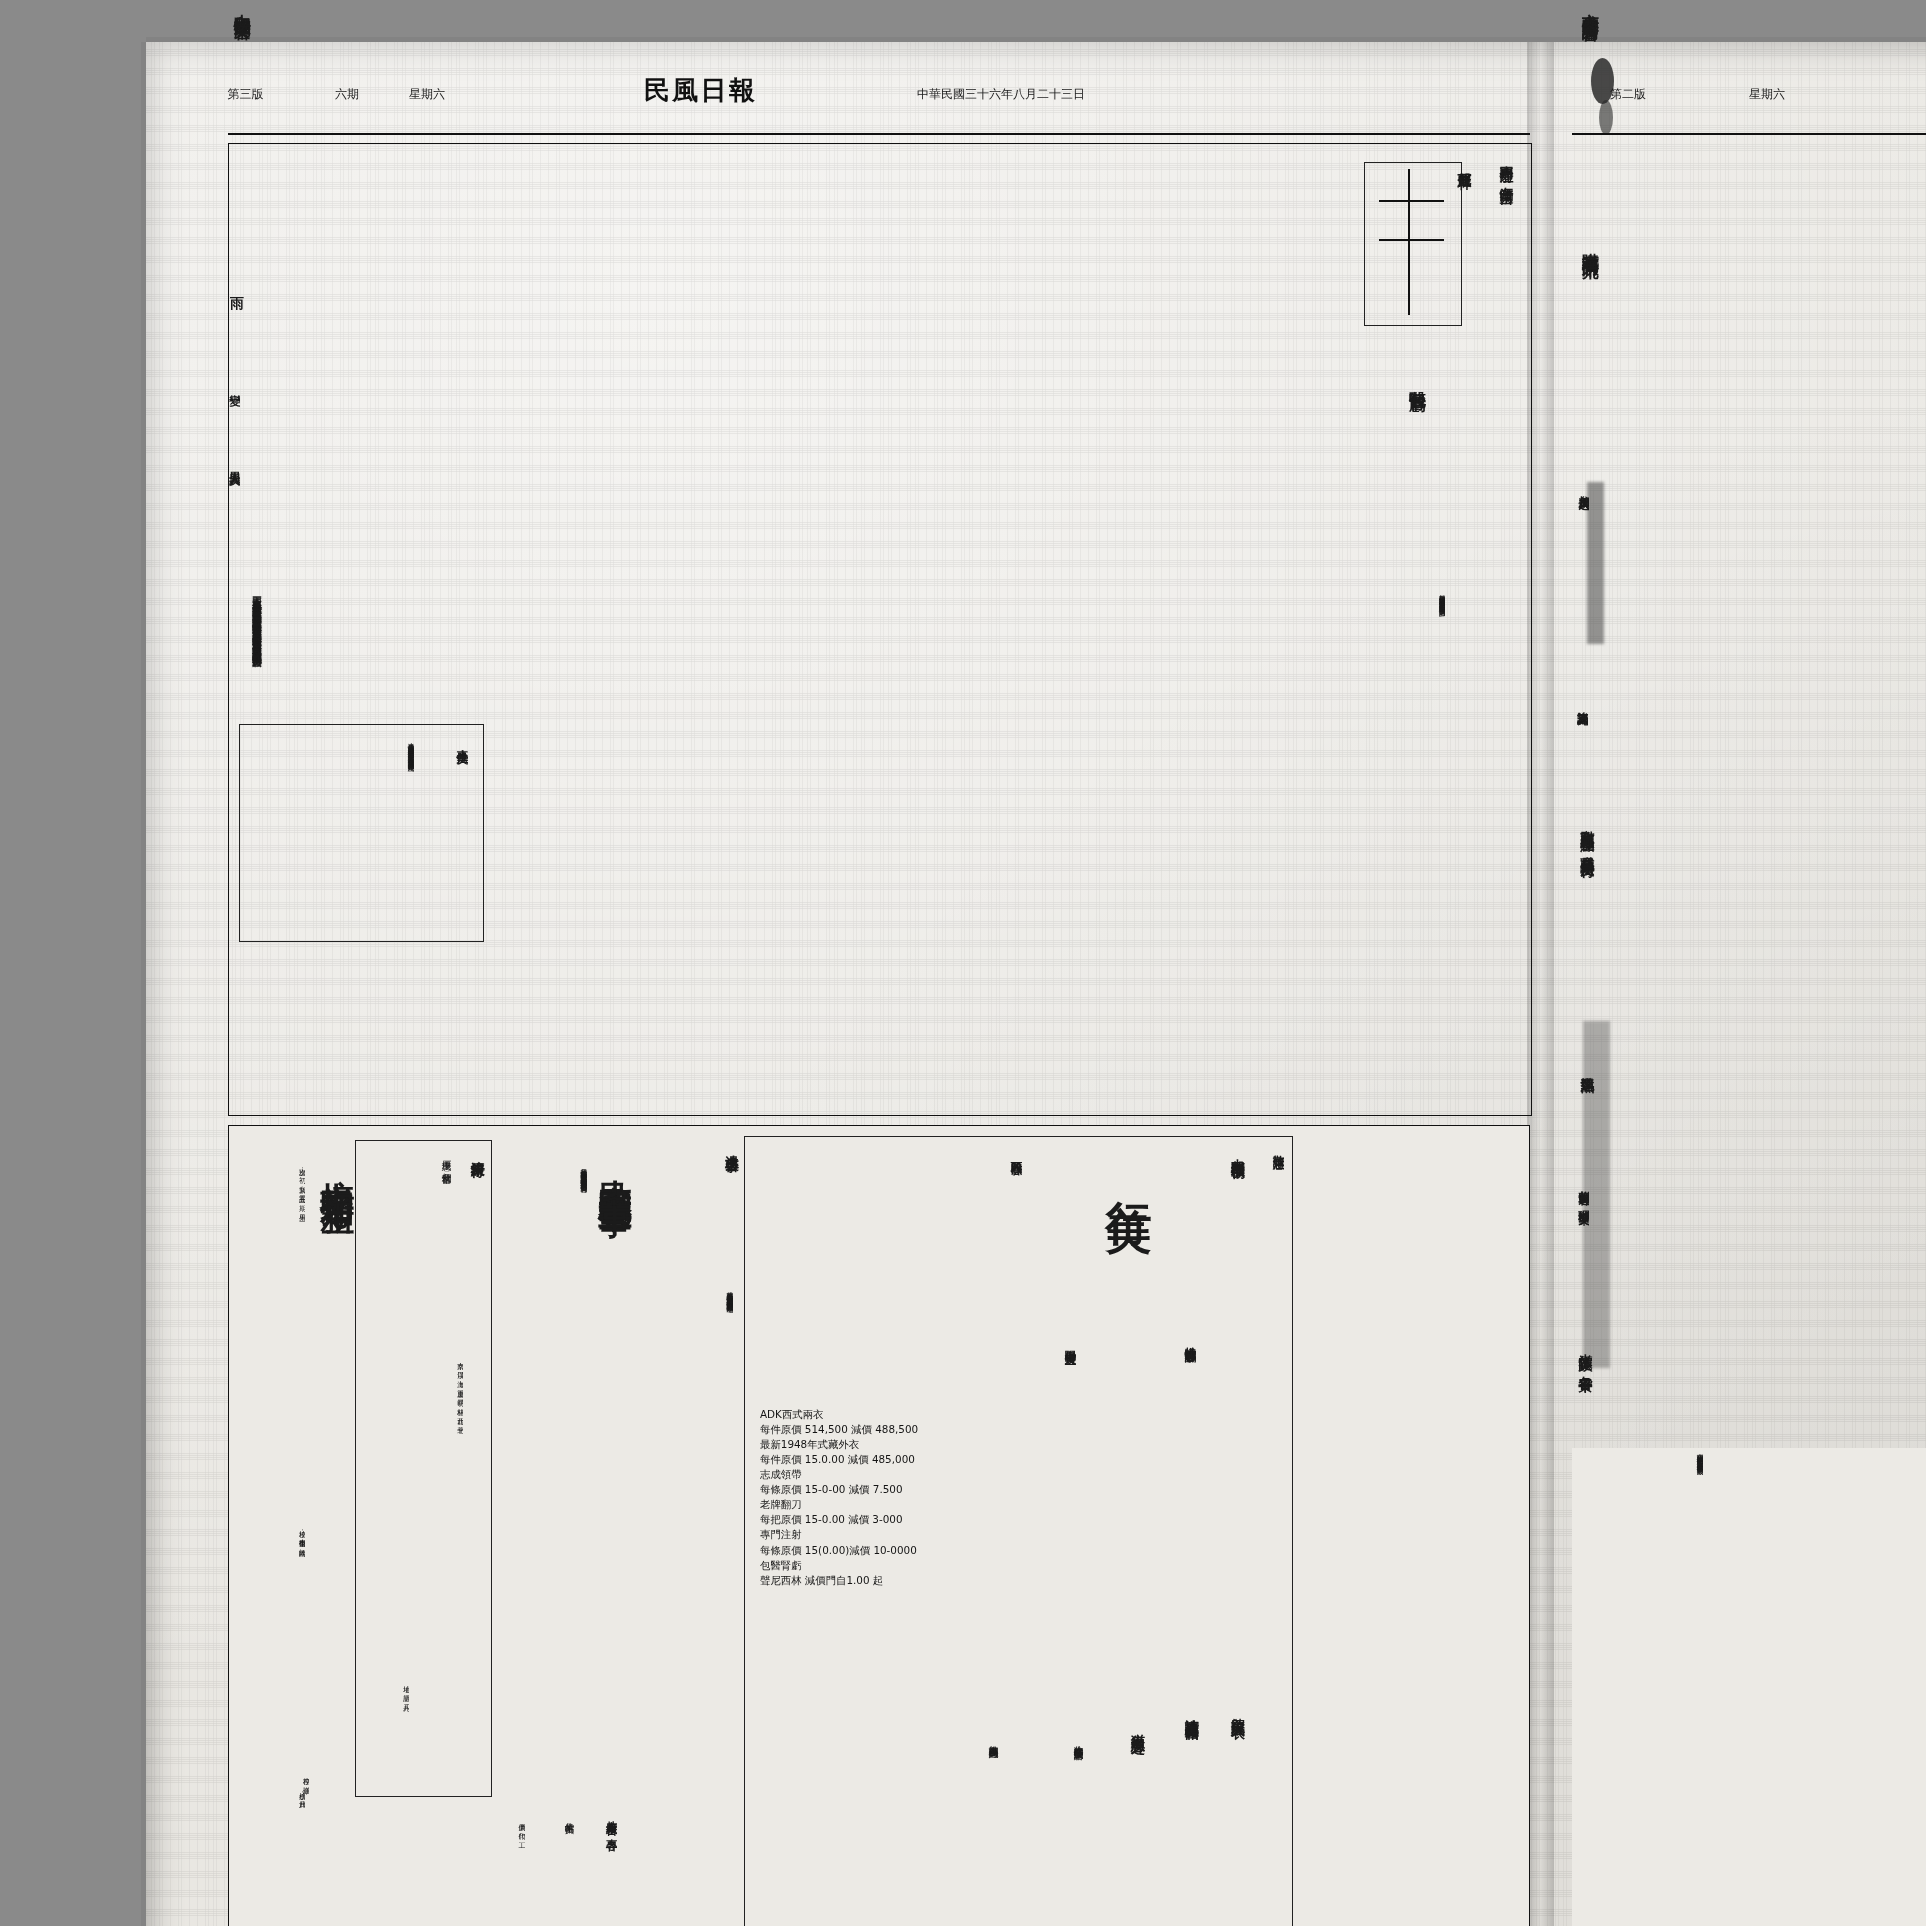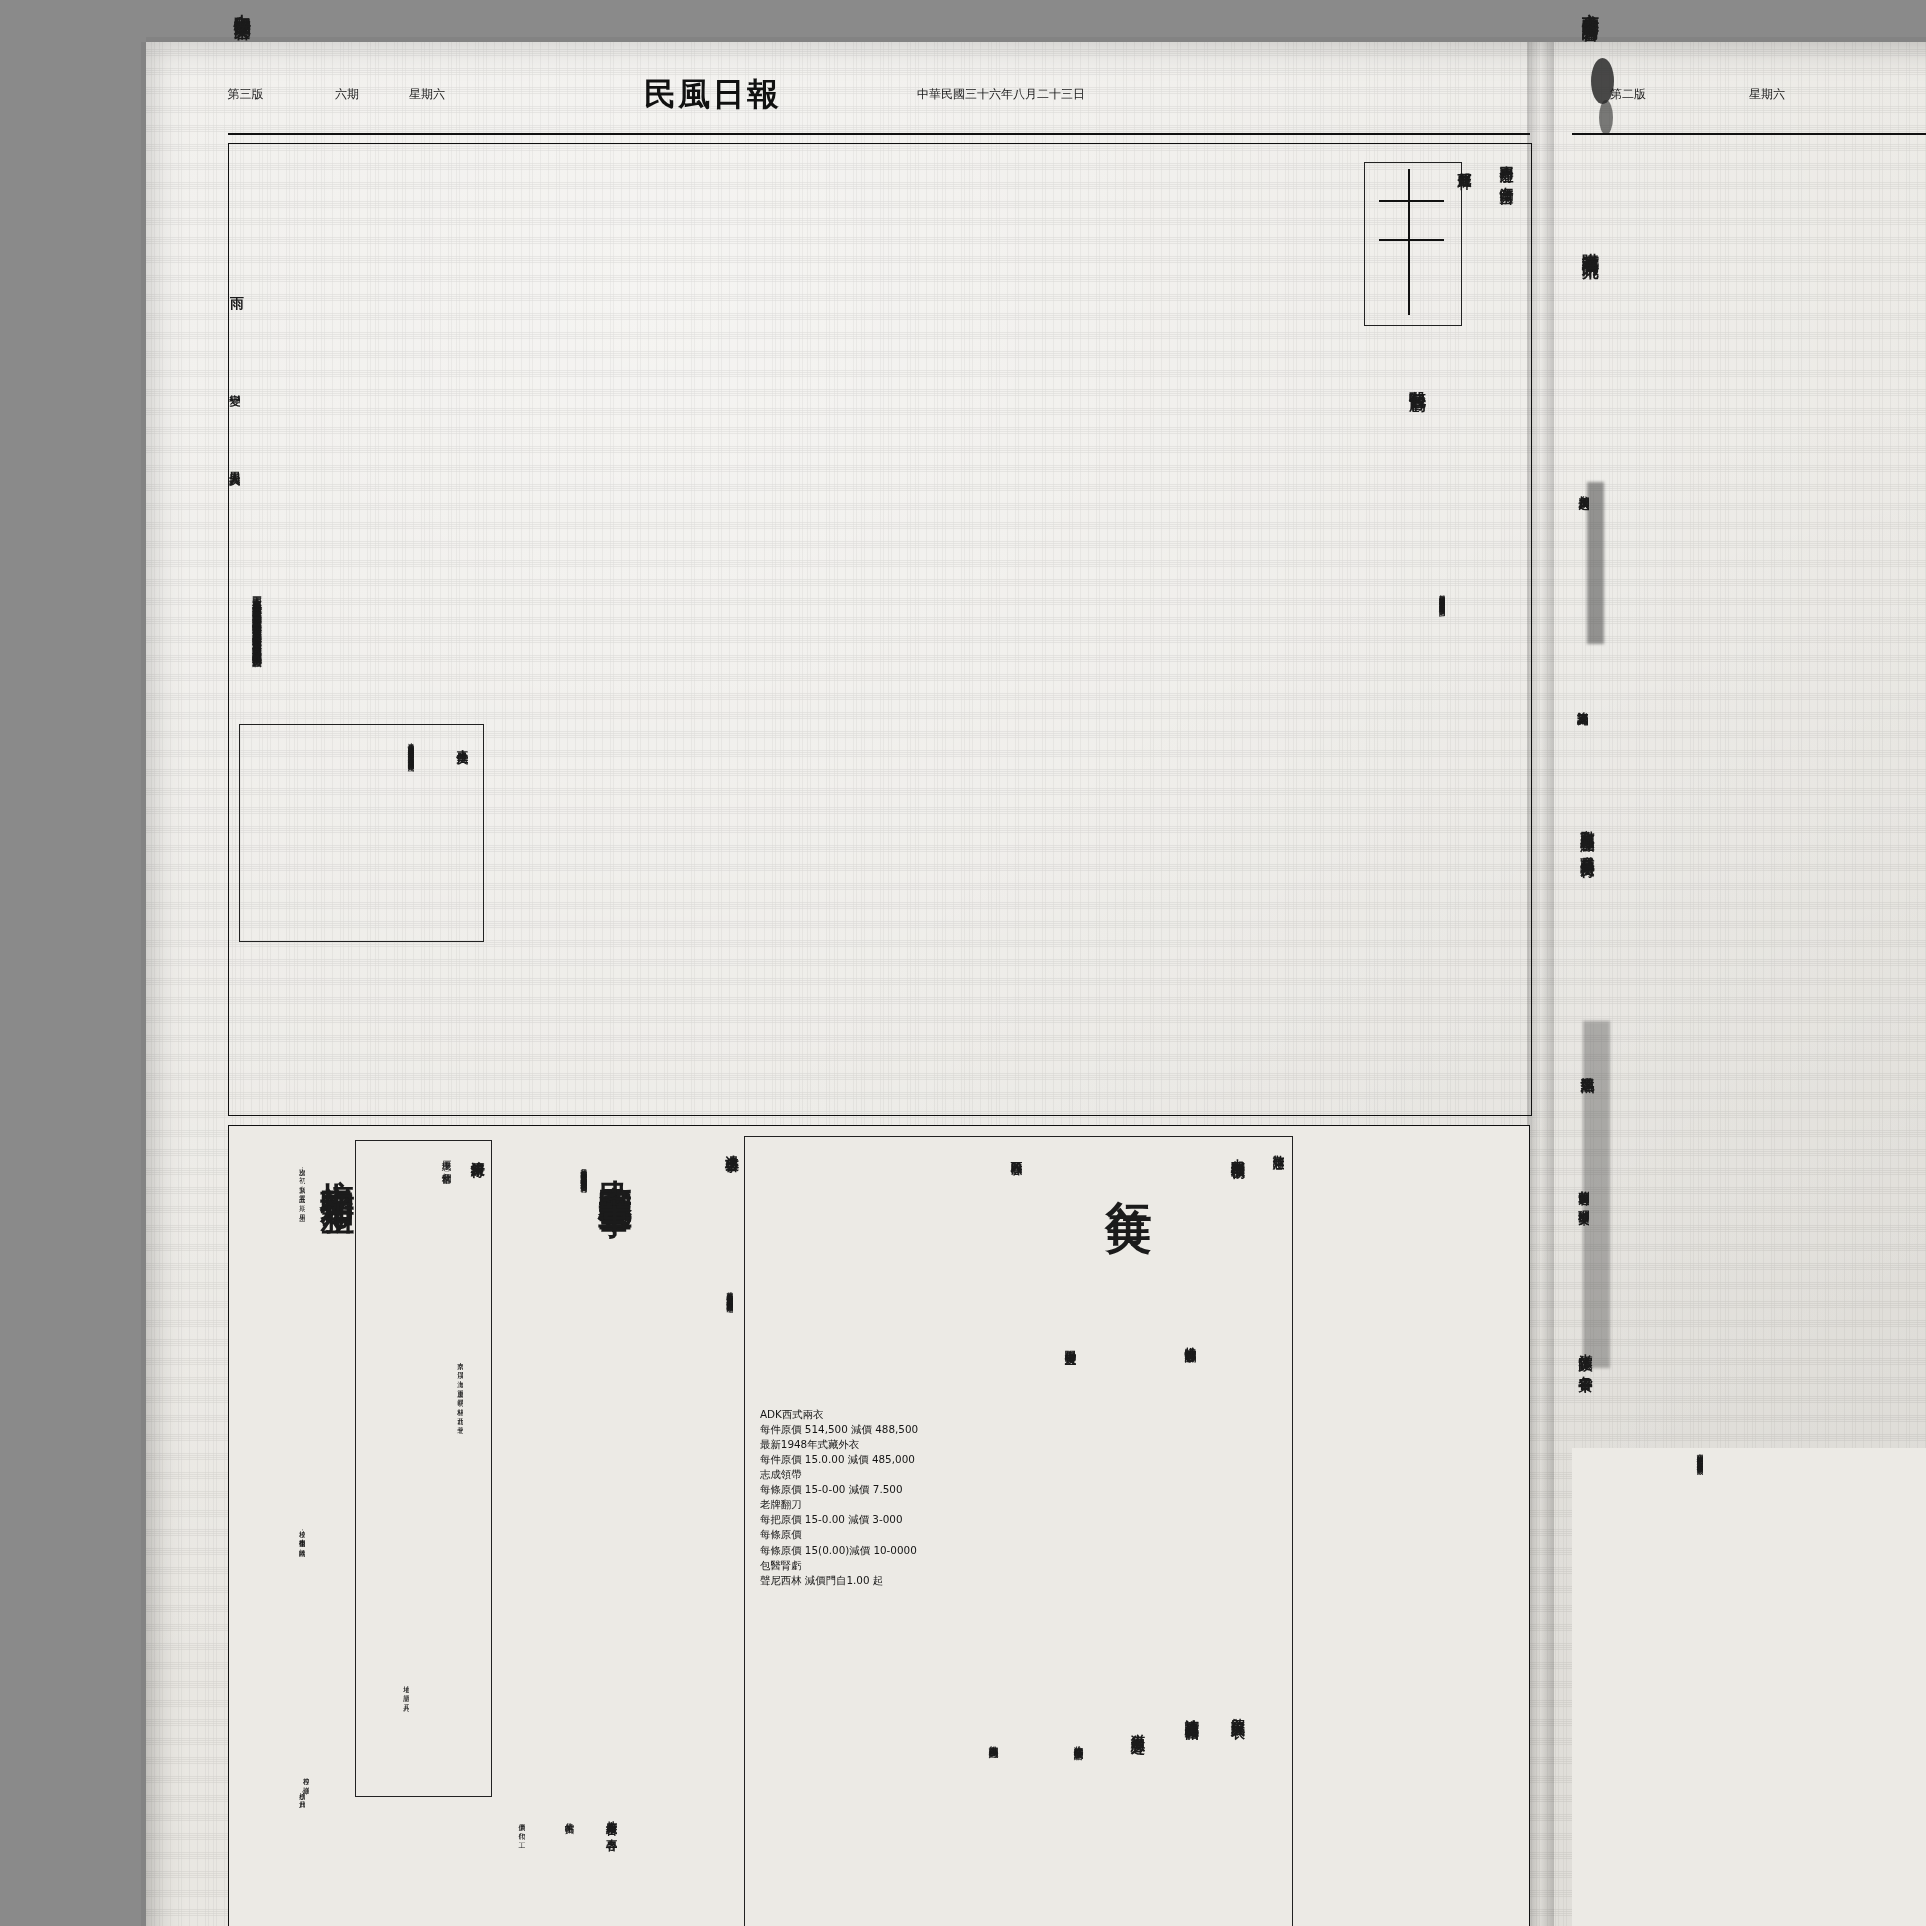--- a/index.html
+++ b/index.html
@@ -31,21 +31,21 @@
 
   .blob{position:absolute;background:#2a2a2a;border-radius:50%;opacity:.85;}
 
   
   .np{position:absolute;top:0;bottom:0;}
   .np-left{left:216px;width:1321px;}
   .np-right{left:1564px;width:1302px;}
 
   .masthead{position:absolute;top:69px;left:0;right:0;height:58px;text-align:center;}
   .mh-title{
-    position:absolute;font-weight:bold;font-size:32px;letter-spacing:2.3px;
+    position:absolute;font-weight:bold;font-size:26px;letter-spacing:2.3px;
     color:#111;white-space:nowrap;
   }
   .mh-meta{position:absolute;font-size:12px;color:#1a1a1a;white-space:nowrap;}
 
   .rule{position:absolute;background:#111;}
 
   
   .vt{
     writing-mode:vertical-rl;
     text-orientation:upright;
@@ -143,21 +143,21 @@
 
         <div style="position:absolute;left:15.4px;top:270px;right:15.4px;font-size:10.4px;color:#151515;line-height:1.45;">
           <div>ADK西式兩衣</div>
           <div>每件原價 514,500 減價 488,500</div>
           <div>最新1948年式藏外衣</div>
           <div>每件原價 15.0.00 減價 485,000</div>
           <div>志成領帶</div>
           <div>每條原價 15-0-00 減價 7.500</div>
           <div>老牌翻刀</div>
           <div>每把原價 15-0.00 減價 3-000</div>
-          <div>每條原價</div>
+          <div>專門注射</div>
           <div>每條原價 15(0.00)減價 10-0000</div>
           <div>包醫腎虧</div>
           <div>聲尼西林 減價門自1.00 起</div>
         </div>
 
         <div class="vt hl2" style="position:absolute;right:46px;top:570px;width:27px;height:127px;">欲買虎販大衣</div>
         <div class="vt hl2" style="position:absolute;right:92px;top:570px;width:27px;height:185px;">請速惠臨價格相因</div>
         <div class="vt hl2" style="position:absolute;right:146px;top:586px;width:27px;height:154px;">猶出意想之外</div>
         <div class="vt body-col" style="position:absolute;right:208px;top:601px;width:58px;height:308px;">此次本行件件非舉答酬減價諸君</div>
         <div class="vt body-col" style="position:absolute;right:293px;top:601px;width:58px;height:308px;">純為愛護創碼而大紀念</div>

